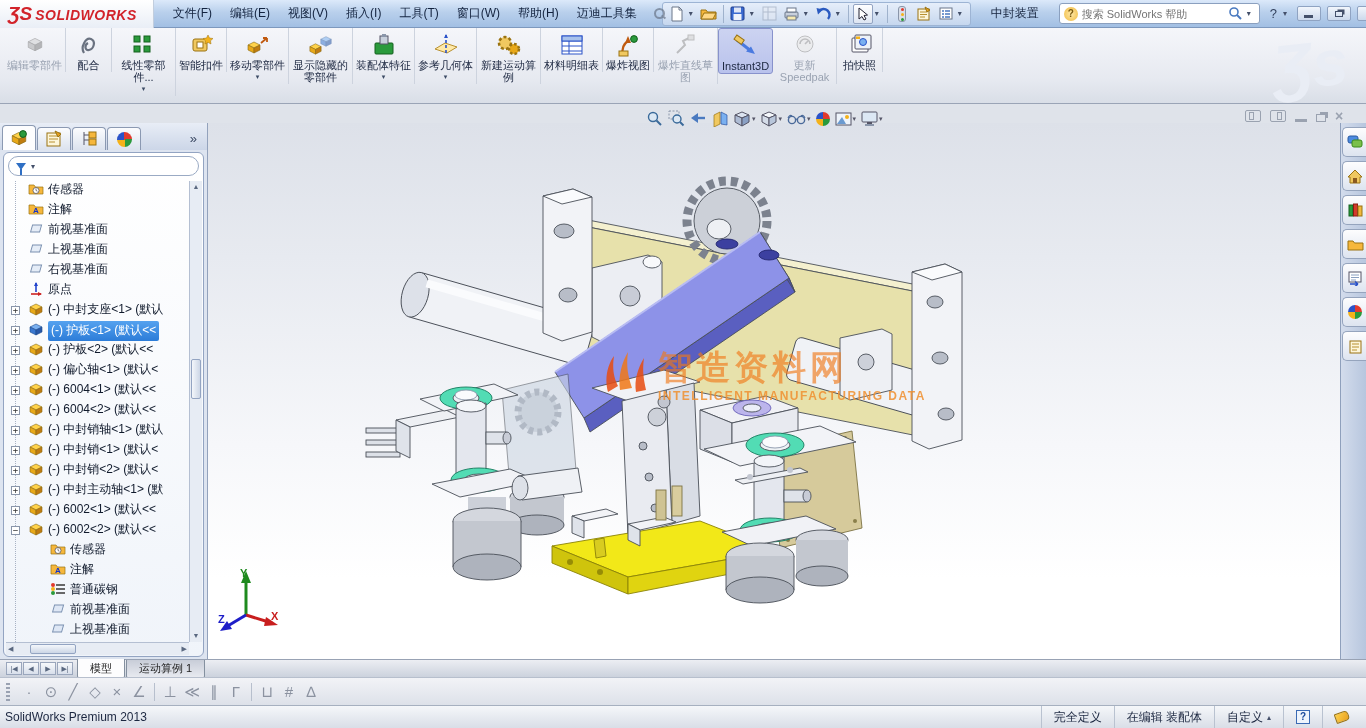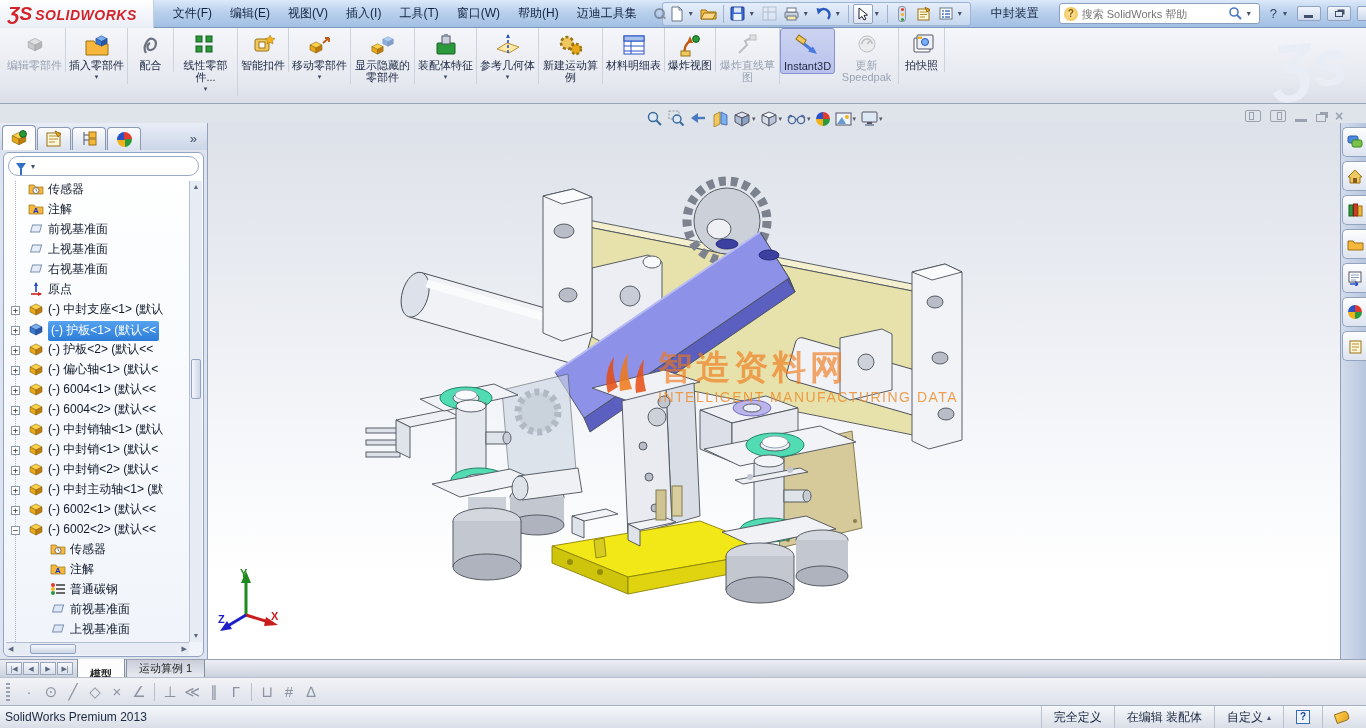--- a/index.html
+++ b/index.html
@@ -89,21 +89,21 @@
 .hthumb{position:absolute;left:24px;width:46px;top:1px;bottom:1px;background:linear-gradient(180deg,#f4f7fb,#ccd6e6);
  border:1px solid #93a4c2;border-radius:2px}
 .hscroll .arr{position:absolute;top:0;font-size:7px;color:#5a6880;line-height:12px}
 
 
 .viewport{position:absolute;left:208px;top:123px;width:1132px;height:536px;overflow:hidden;
  background:linear-gradient(180deg,#dde1e9 0%,#e7eaf0 25%,#f6f7fa 60%,#ffffff 85%)}
 .model-svg{position:absolute;left:0;top:0;width:1132px;height:536px}
 .watermark{position:absolute;left:390px;top:222px;display:flex;align-items:center;gap:8px;opacity:.85;pointer-events:none}
 .wm-text .t1{font-size:34px;font-weight:bold;color:#f07818;letter-spacing:4px;opacity:.75}
-.wm-text .t2{font-size:14px;font-weight:normal;color:#f09030;letter-spacing:1.5px;margin-top:-2px}
+.wm-text .t2{font-size:12px;font-weight:bold;color:#f09030;letter-spacing:1.5px;margin-top:-2px}
 .hud{position:absolute;left:640px;top:108px;display:flex;align-items:center;gap:5px;z-index:6;
  padding:2px 6px;border-radius:4px}
 .hudbtn{display:flex;align-items:center;gap:1px}
 .hud .ddc{font-size:7px;color:#556}
 .mdi-ctrls{position:absolute;left:1245px;top:110px;display:flex;align-items:center;gap:9px;z-index:6;color:#9aa2b0}
 .mdico{width:16px;height:12px;border:1px solid #9aa2b0;border-radius:2px;position:relative}
 .mdico.s1::after{content:"";position:absolute;left:3px;top:1px;bottom:1px;width:3px;border:1px solid #9aa2b0}
 .mdico.s2::after{content:"";position:absolute;right:3px;top:1px;bottom:1px;width:3px;border:1px solid #9aa2b0}
 .mdimin{width:12px;height:3px;background:#9aa2b0;margin-top:8px}
 .mdirest{width:10px;height:8px;border:1px solid #9aa2b0;box-shadow:3px -3px 0 -1px #9aa2b0;margin-top:3px}
@@ -116,21 +116,21 @@
  border:1px solid #95a4bd;border-right:0;border-radius:5px 0 0 5px;display:flex;align-items:center;justify-content:center}
 
 
 .mdibar{position:absolute;left:0;top:659px;right:0;height:18px;background:linear-gradient(180deg,#eceef3,#ccd2dd);
  border-top:1px solid #98a2b4;display:flex;align-items:flex-start;font-size:11px}
 .mnav{display:flex;gap:1px;padding:2px 4px 0 6px;color:#5a thousand}
 .mnav span{font-size:7px;color:#5a6880;border:1px solid #9aa6bc;background:linear-gradient(#f6f8fb,#d8dfeb);
  width:16px;height:13px;text-align:center;line-height:12px}
 .mtab{padding:1px 12px 2px;border:1px solid #84909f;border-top:0;border-radius:0 0 3px 3px;margin-right:1px;
  background:linear-gradient(180deg,#c8cdd8,#e9ebf1);color:#222;white-space:nowrap}
-.mtab.active{background:#fdfdfe;font-weight:bold;position:relative;top:-1px;padding-top:8px}
+.mtab.active{background:#fdfdfe;font-weight:normal;position:relative;top:-1px;padding-top:2px}
 .snapbar{position:absolute;left:0;top:677px;right:0;height:28px;background:linear-gradient(180deg,#f2f3f7,#dde1e9);
  border-top:1px solid #b7bfcd;display:flex;align-items:center;color:#8b92a0;font-size:15px}
 .gripper{width:4px;height:18px;margin:0 8px 0 6px;background:repeating-linear-gradient(180deg,#9aa2b2 0 2px,transparent 2px 4px)}
 .snapg{width:22px;text-align:center}
 .snapsep{width:1px;height:18px;background:#b7bfcd;margin:0 4px}
 .statusbar{position:absolute;left:0;top:705px;right:0;height:23px;background:linear-gradient(180deg,#f5f7fa,#d9dee7);
  border-top:1px solid #a6b0c0;display:flex;align-items:center;font-size:12px;color:#1c2740;padding:0 5px}
 .st-right{margin-left:auto;display:flex;align-items:center;height:100%}
 .st-item{padding:0 12px;border-left:1px solid #b9c2d0;height:100%;display:flex;align-items:center;gap:4px;white-space:nowrap}
 .st-help{width:14px;height:14px;border:1px solid #3a6ab4;background:#eef4fc;color:#1a4a9c;font-weight:bold;
@@ -306,28 +306,20 @@
     <div class="ds-watermark">Ʒs</div>
     <div class="ribbon-inner">
       <div class="rbtn disabled">
         <span class="ric"><svg width="26" height="24">
               <use href="#sym-part" x="4" y="2" width="18" height="18"></use>
             </svg></span>
         <span>编辑零部件</span>
       </div>
       <div class="rbtn">
         <span class="ric"><svg width="26" height="24">
-              <path d="M2,8 h8 l2,3 h12 v11 H2 Z" fill="#f6b73c" stroke="#9a7312"></path>
-              <use href="#sym-partb" x="10" y="0" width="15" height="15"></use>
-            </svg></span>
-        <span>插入零部件</span>
-        <span class="dd">▾</span>
-      </div>
-      <div class="rbtn">
-        <span class="ric"><svg width="26" height="24">
               <path d="M8,20 C4,14 10,4 15,6 C20,8 18,16 13,17 C9,18 8,12 12,10" fill="none" stroke="#6a7280" stroke-width="2.2"></path>
             </svg></span>
         <span>配合</span>
       </div>
       <div class="rbtn">
         <span class="ric"><svg width="26" height="24">
               <g fill="#2a9a3c" stroke="#14601e">
                 <rect x="3" y="3" width="6" height="6"></rect>
                 <rect x="13" y="3" width="6" height="6"></rect>
                 <rect x="3" y="13" width="6" height="6"></rect>

